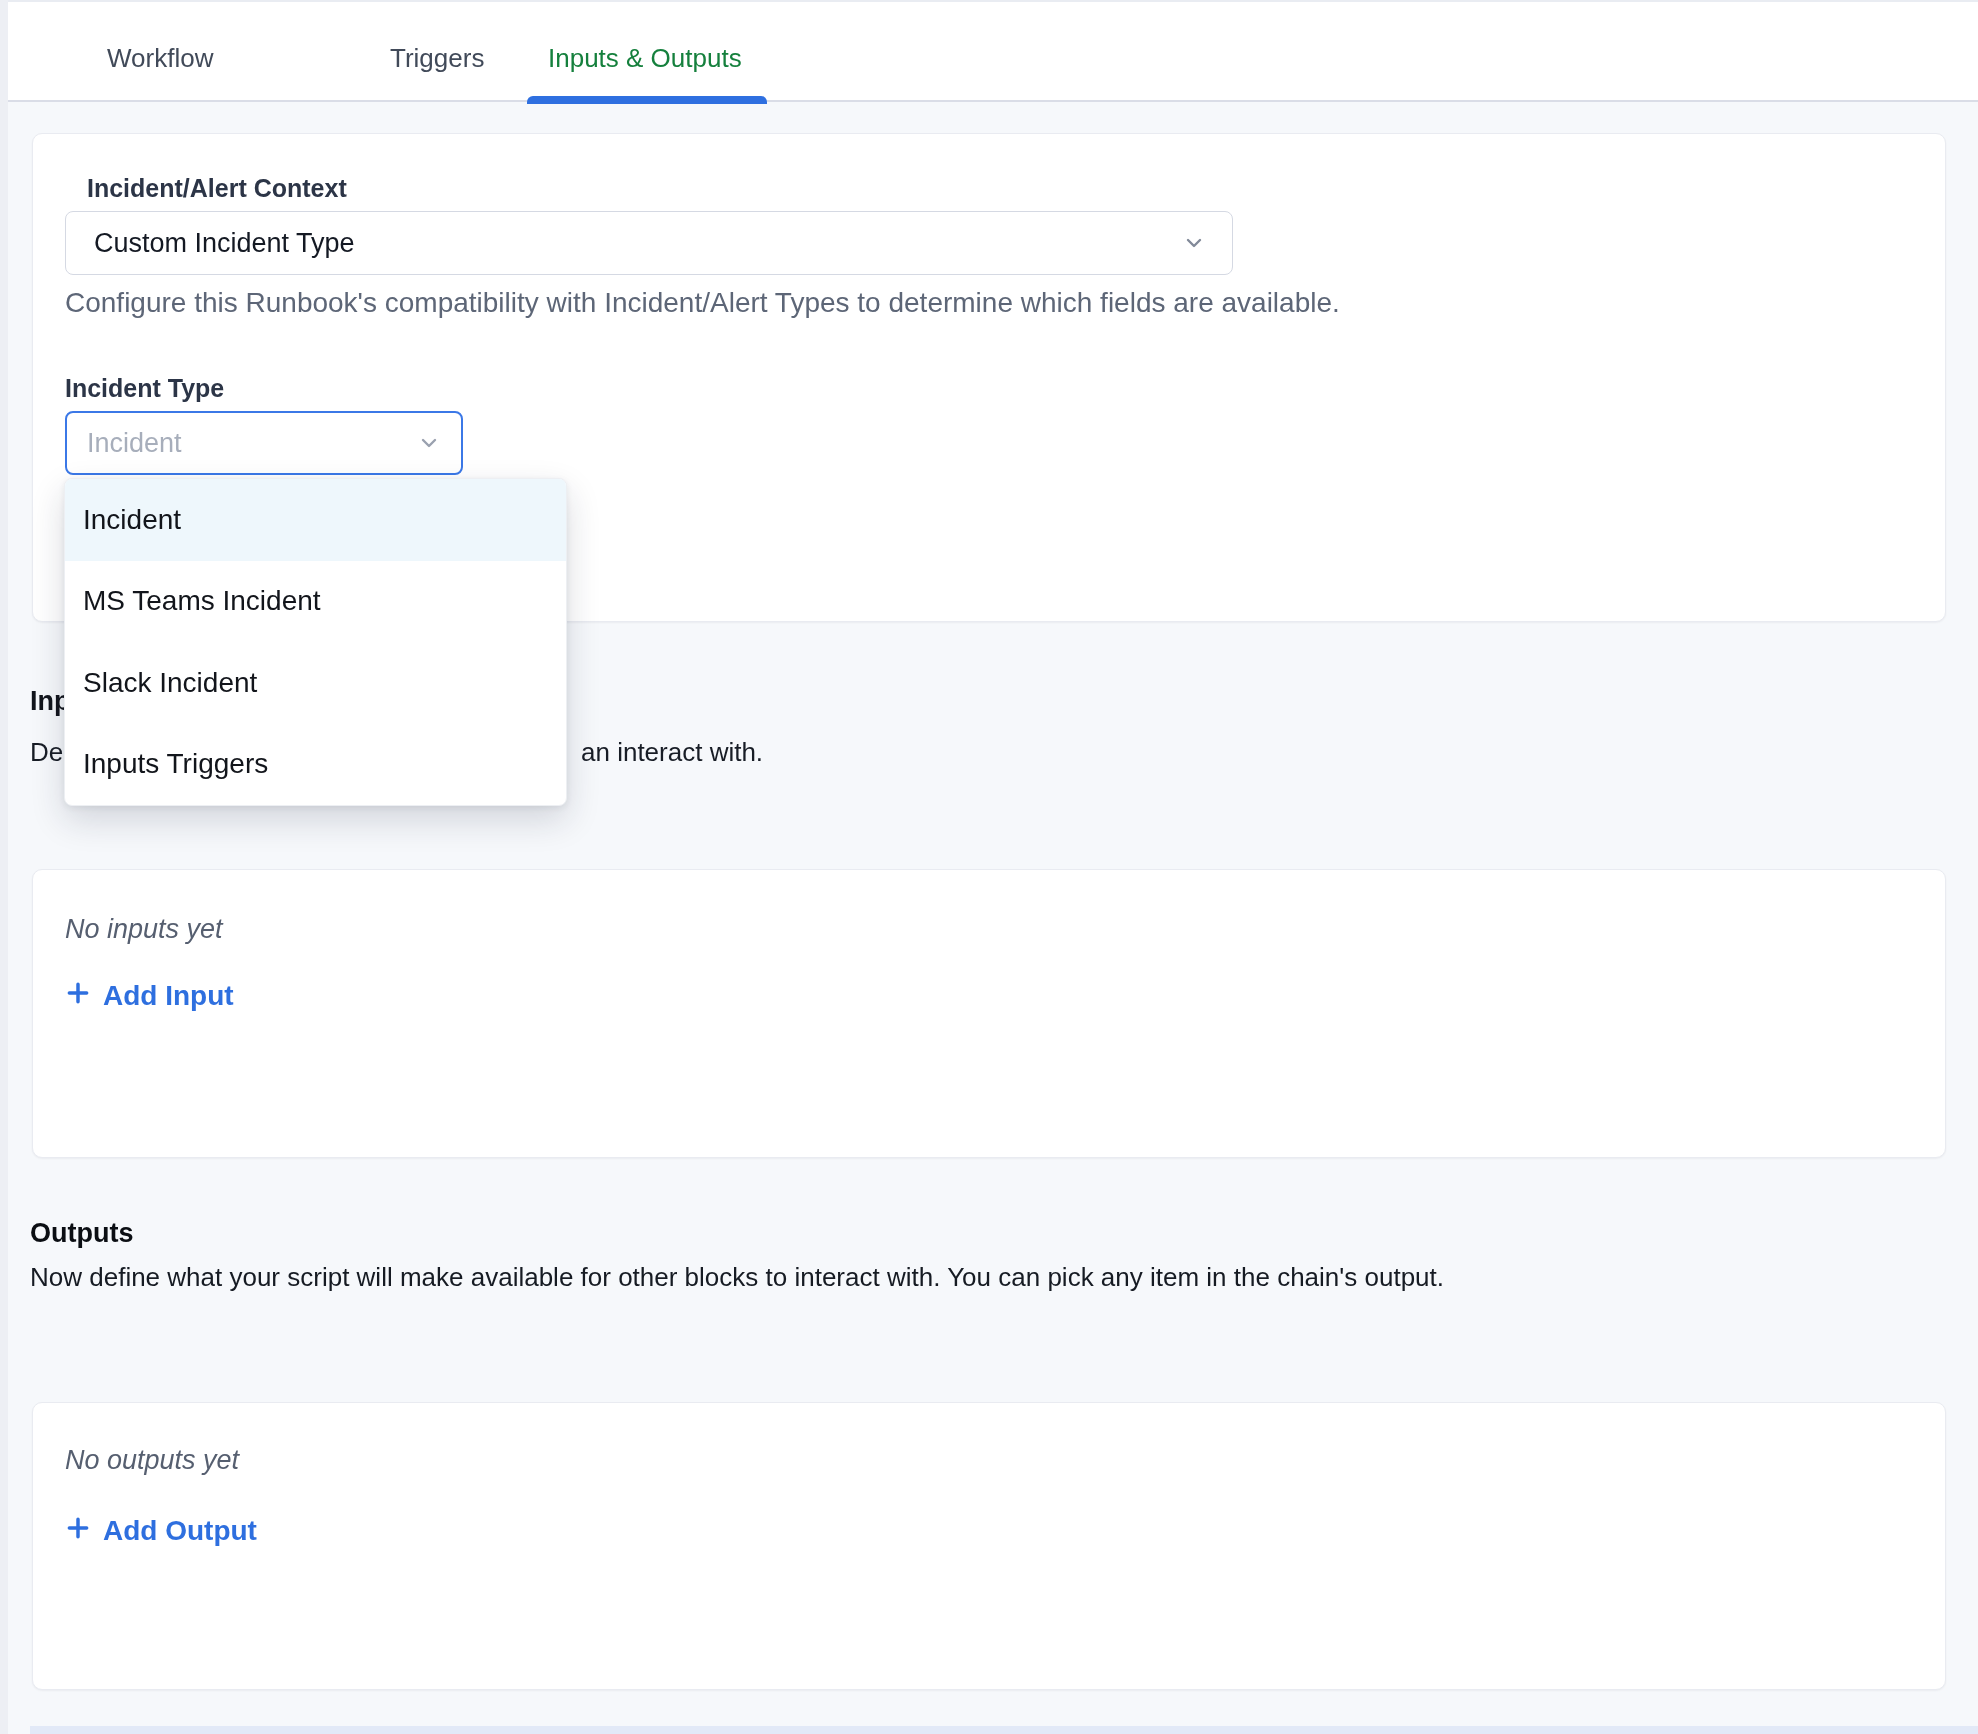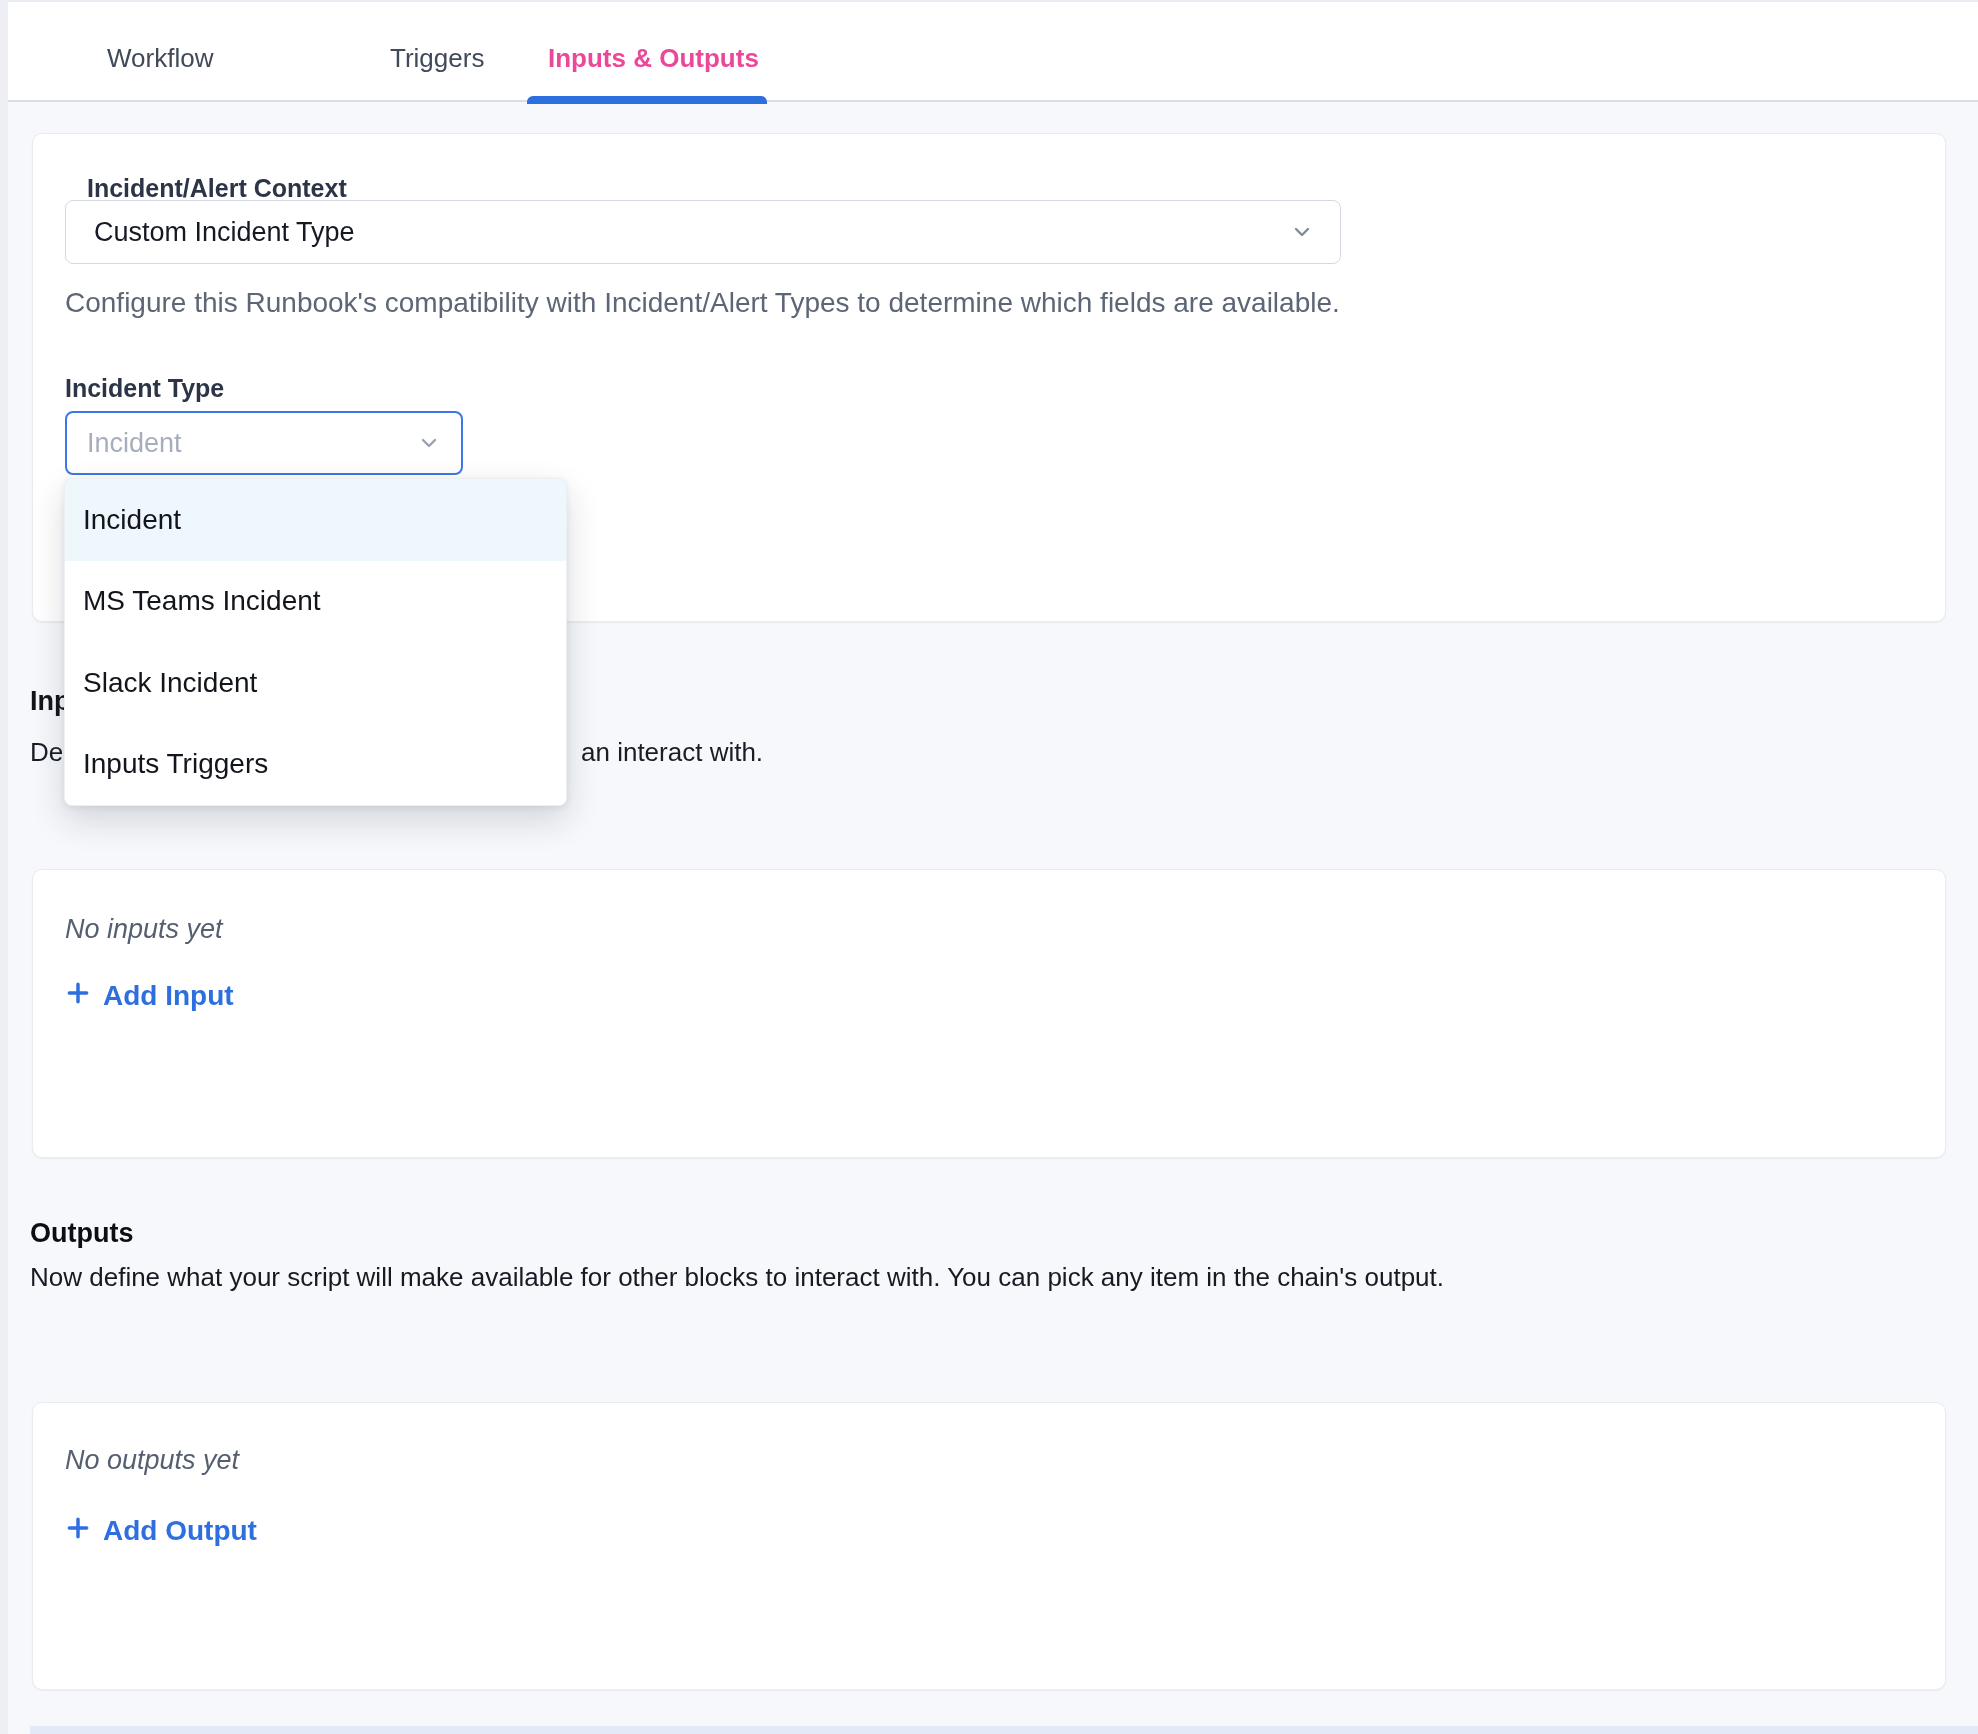--- a/index.html
+++ b/index.html
@@ -8,21 +8,21 @@
   #screen { position:relative; width:1978px; height:1734px; background:#f6f8fb; overflow:hidden; }
 
   
   .edge-left { position:absolute; left:0; top:0; width:8px; height:1734px; background:#edeff4; }
 
   
   .tabbar { position:absolute; left:8px; top:0; width:1970px; height:102px; background:#ffffff;
             border-top:2px solid #e9ecf2; border-bottom:2px solid #dadde7; }
   .tab { position:absolute; top:0; height:112px; display:flex; align-items:center;
          font-size:26px; color:#414a59; font-weight:500; cursor:pointer; }
-  .tab.active { color:#ec4899; font-weight:700; }
+  .tab.active { color:#15803d; font-weight:400; }
   .tab-underline { position:absolute; left:519px; top:94px; width:240px; height:8px;
                    background:#2e6fe0; border-radius:6px 6px 0 0; }
 
   
   .card { position:absolute; left:32px; width:1914px; background:#ffffff;
           border:1px solid #e9ebf1; border-radius:10px;
           box-shadow:0 1px 2px rgba(16,24,40,.05); }
   #card-context { top:133px; height:489px; }
   #card-inputs  { top:869px; height:289px; }
   #card-outputs { top:1402px; height:288px; }
@@ -72,21 +72,21 @@
   <div class="tabbar">
     <div class="tab" style="left:99px;">Workflow</div>
     <div class="tab" style="left:350px;margin-left:32px;">Triggers</div>
     <div class="tab active" style="left:540px;">Inputs &amp; Outputs</div>
     <div class="tab-underline"></div>
   </div>
 
   <div class="card" id="card-context">
     <div class="field-label" style="top:40px;margin-left:22px;">Incident/Alert Context</div>
 
-    <div class="select" style="top:66px; width:1276px;">
+    <div class="select" style="top:77px; width:1168px;">
       <span class="value">Custom Incident Type</span>
       <svg class="chev" style="right:26px;" viewBox="0 0 24 24">
         <polyline points="6 9 12 15 18 9" fill="none" stroke="currentColor" stroke-width="2.4" stroke-linecap="round" stroke-linejoin="round"></polyline>
       </svg>
     </div>
 
     <div class="help-text" style="top:153px;">Configure this Runbook's compatibility with Incident/Alert Types to determine which fields are available.</div>
 
     <div class="field-label" style="top:240px;">Incident Type</div>
 

